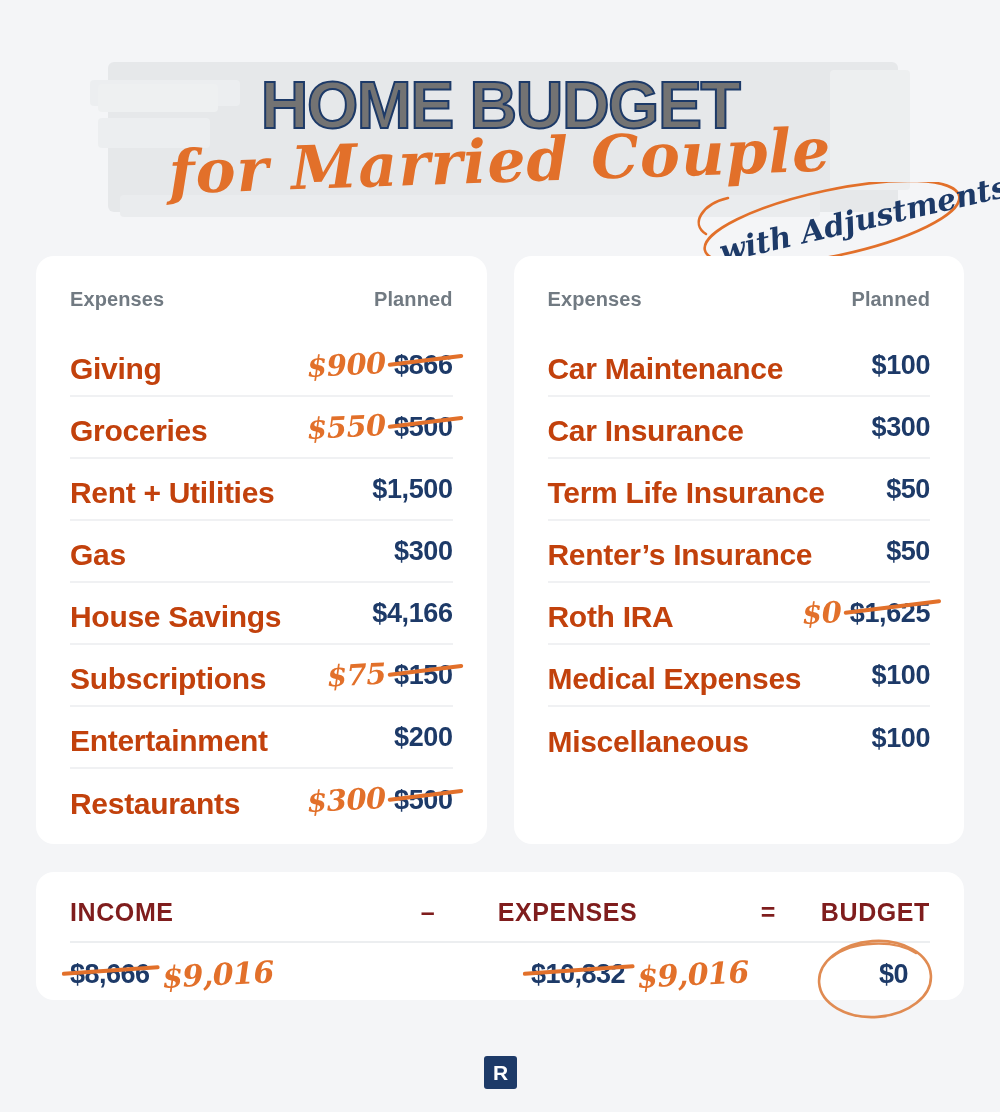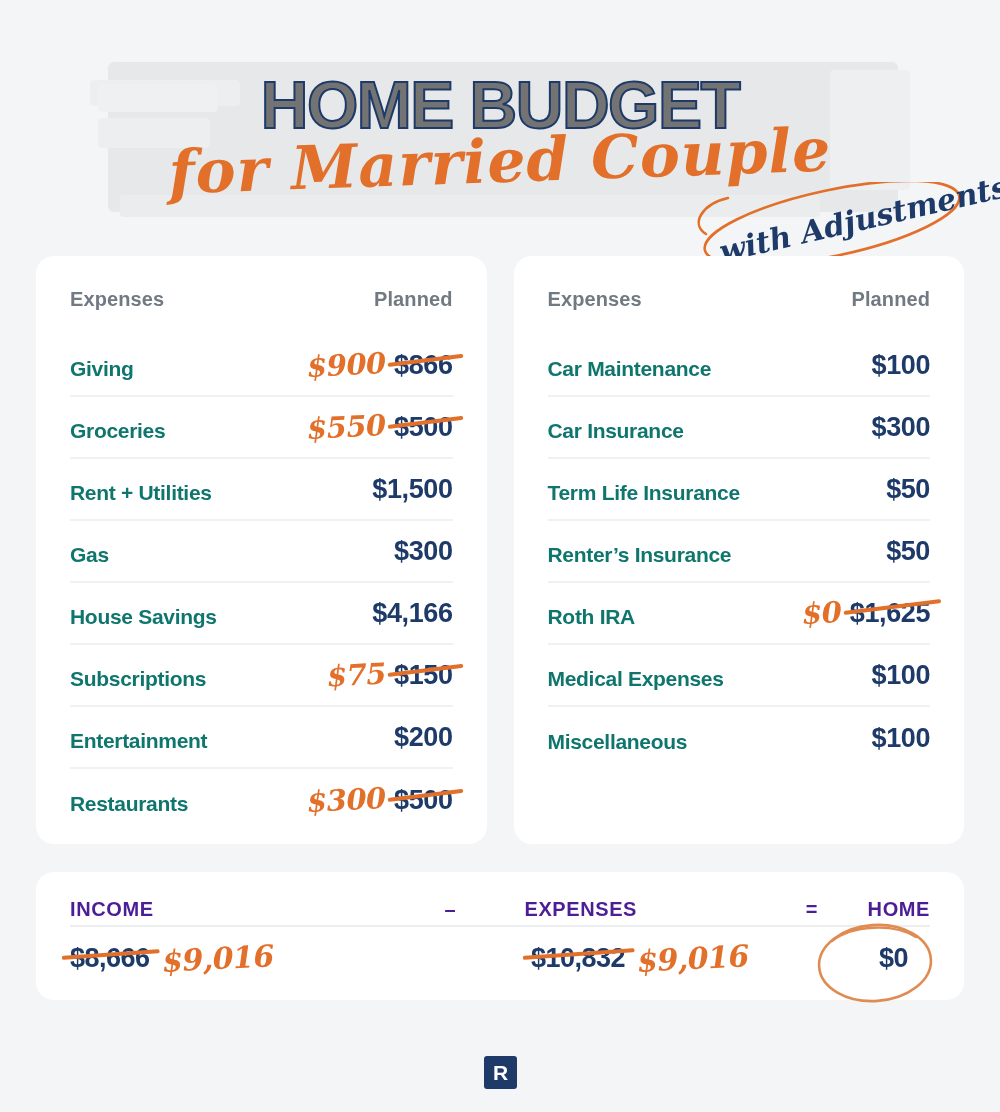--- a/index.html
+++ b/index.html
@@ -100,21 +100,21 @@
   }
 
   .row {
     display:flex; justify-content:space-between; align-items:center;
     height:62px;
     border-bottom:2px solid #f0f1f3;
   }
   .row:last-child { border-bottom:none; }
 
   .row-label {
-    font-size:21px; font-weight:bold; color:#0f766e; letter-spacing:-0.3px;
+    font-size:30px; font-weight:bold; color:#c2410c; letter-spacing:-0.3px;
     white-space:nowrap;
     margin-top:8px;
   }
   .row-vals {
     display:flex; align-items:center; gap:8px; white-space:nowrap;
   }
   .amount {
     font-size:27px; font-weight:bold; color:#1d3a68; letter-spacing:-0.4px;
   }
   .amount-new {
@@ -134,22 +134,22 @@
 
   
   .summary {
     position:absolute; left:36px; top:872px;
     width:928px; height:128px;
     background:#ffffff; border-radius:18px;
     padding:26px 34px 0 34px;
   }
   .sum-head {
     display:flex; align-items:baseline;
-    font-size:20px; font-weight:bold; color:#4c1d95; letter-spacing:0.6px;
-    padding-bottom:4px;
+    font-size:25px; font-weight:bold; color:#7f1d1d; letter-spacing:0.6px;
+    padding-bottom:14px;
   }
   .sum-vals {
     display:flex; align-items:center;
     border-top:2px solid #eceef0;
     padding-top:8px; height:56px;
   }
   .s-c1 { width:330px; }
   .s-op { width:160px; text-align:center; }
   .s-c2 { width:250px; }
   .s-op2 { width:120px; text-align:center; }
@@ -338,21 +338,21 @@
       </div>
     </div>
   </div>
 
   <div class="summary">
     <div class="sum-head">
       <div class="s-c1">INCOME</div>
       <div class="s-op">–</div>
       <div class="s-c2">EXPENSES</div>
       <div class="s-op2">=</div>
-      <div class="s-c3">HOME</div>
+      <div class="s-c3">BUDGET</div>
     </div>
 
     <div class="sum-vals">
       <div class="s-c1">
         <div class="sum-pair">
           <span class="sum-old"><span>$8,666</span><span class="strike"></span></span>
           <span class="sum-new">$9,016</span>
         </div>
       </div>
       <div class="s-op"></div>

